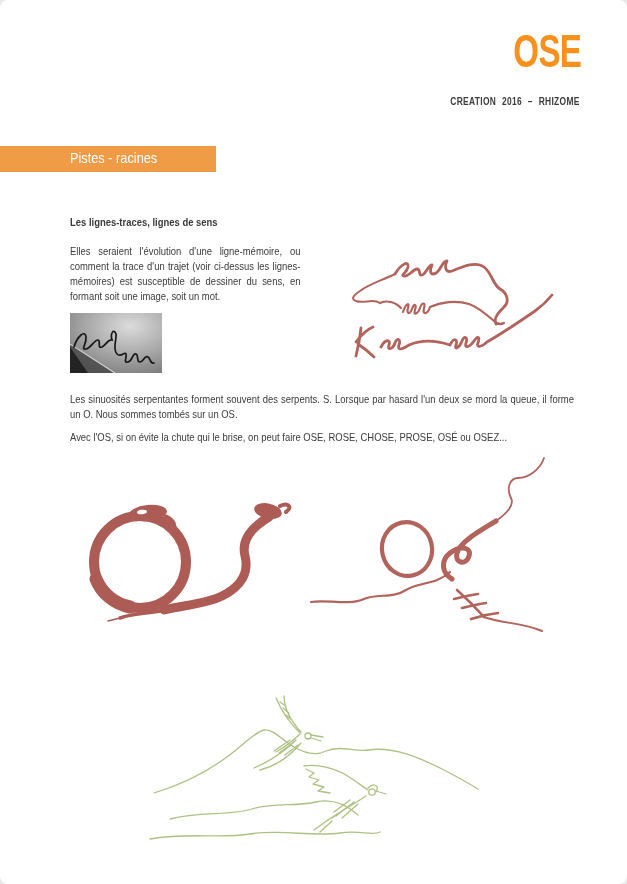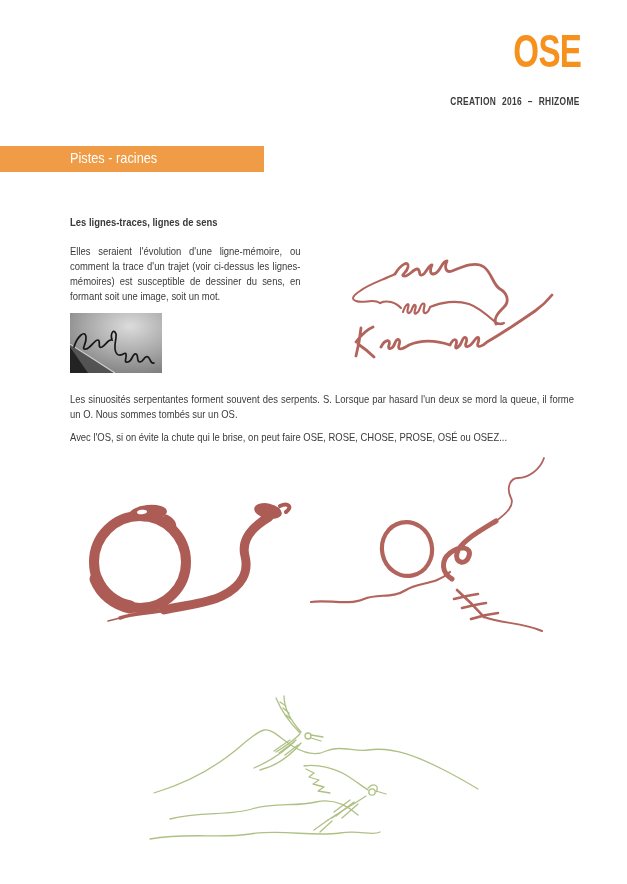--- a/index.html
+++ b/index.html
@@ -4,40 +4,41 @@
 <style>
   html,body{margin:0;padding:0;background:#e8e8e8;}
   .page{
     position:relative;
     width:627px;height:884px;
     background:#ffffff;
     margin:0 auto;
     overflow:hidden;
     font-family:"Liberation Sans", sans-serif;
     color:#3a3a3a;
+    border-radius:8px;
   }
   
   .brand{
     position:absolute;top:28px;right:46px;
     font-size:46px;line-height:46px;font-weight:bold;
     color:#f6911d;
     transform:scaleX(0.72);transform-origin:100% 50%;
     letter-spacing:-1px;
   }
   .tagline{
     position:absolute;top:95px;right:47px;
     font-size:10.5px;font-weight:bold;color:#3b3b3b;
     transform:scaleX(0.8);transform-origin:100% 50%;
     letter-spacing:0.4px;word-spacing:4px;
     white-space:nowrap;
   }
   
   .banner{
     position:absolute;left:0;top:146px;
-    width:264px;height:26px;
+    width:216px;height:26px;
     background:#f09b45;
   }
   .banner .label{
     position:absolute;left:70px;top:4px;
     font-size:14.5px;color:#ffffff;
     transform:scaleX(0.88);transform-origin:0 50%;
     white-space:nowrap;
   }
   
   .heading{

